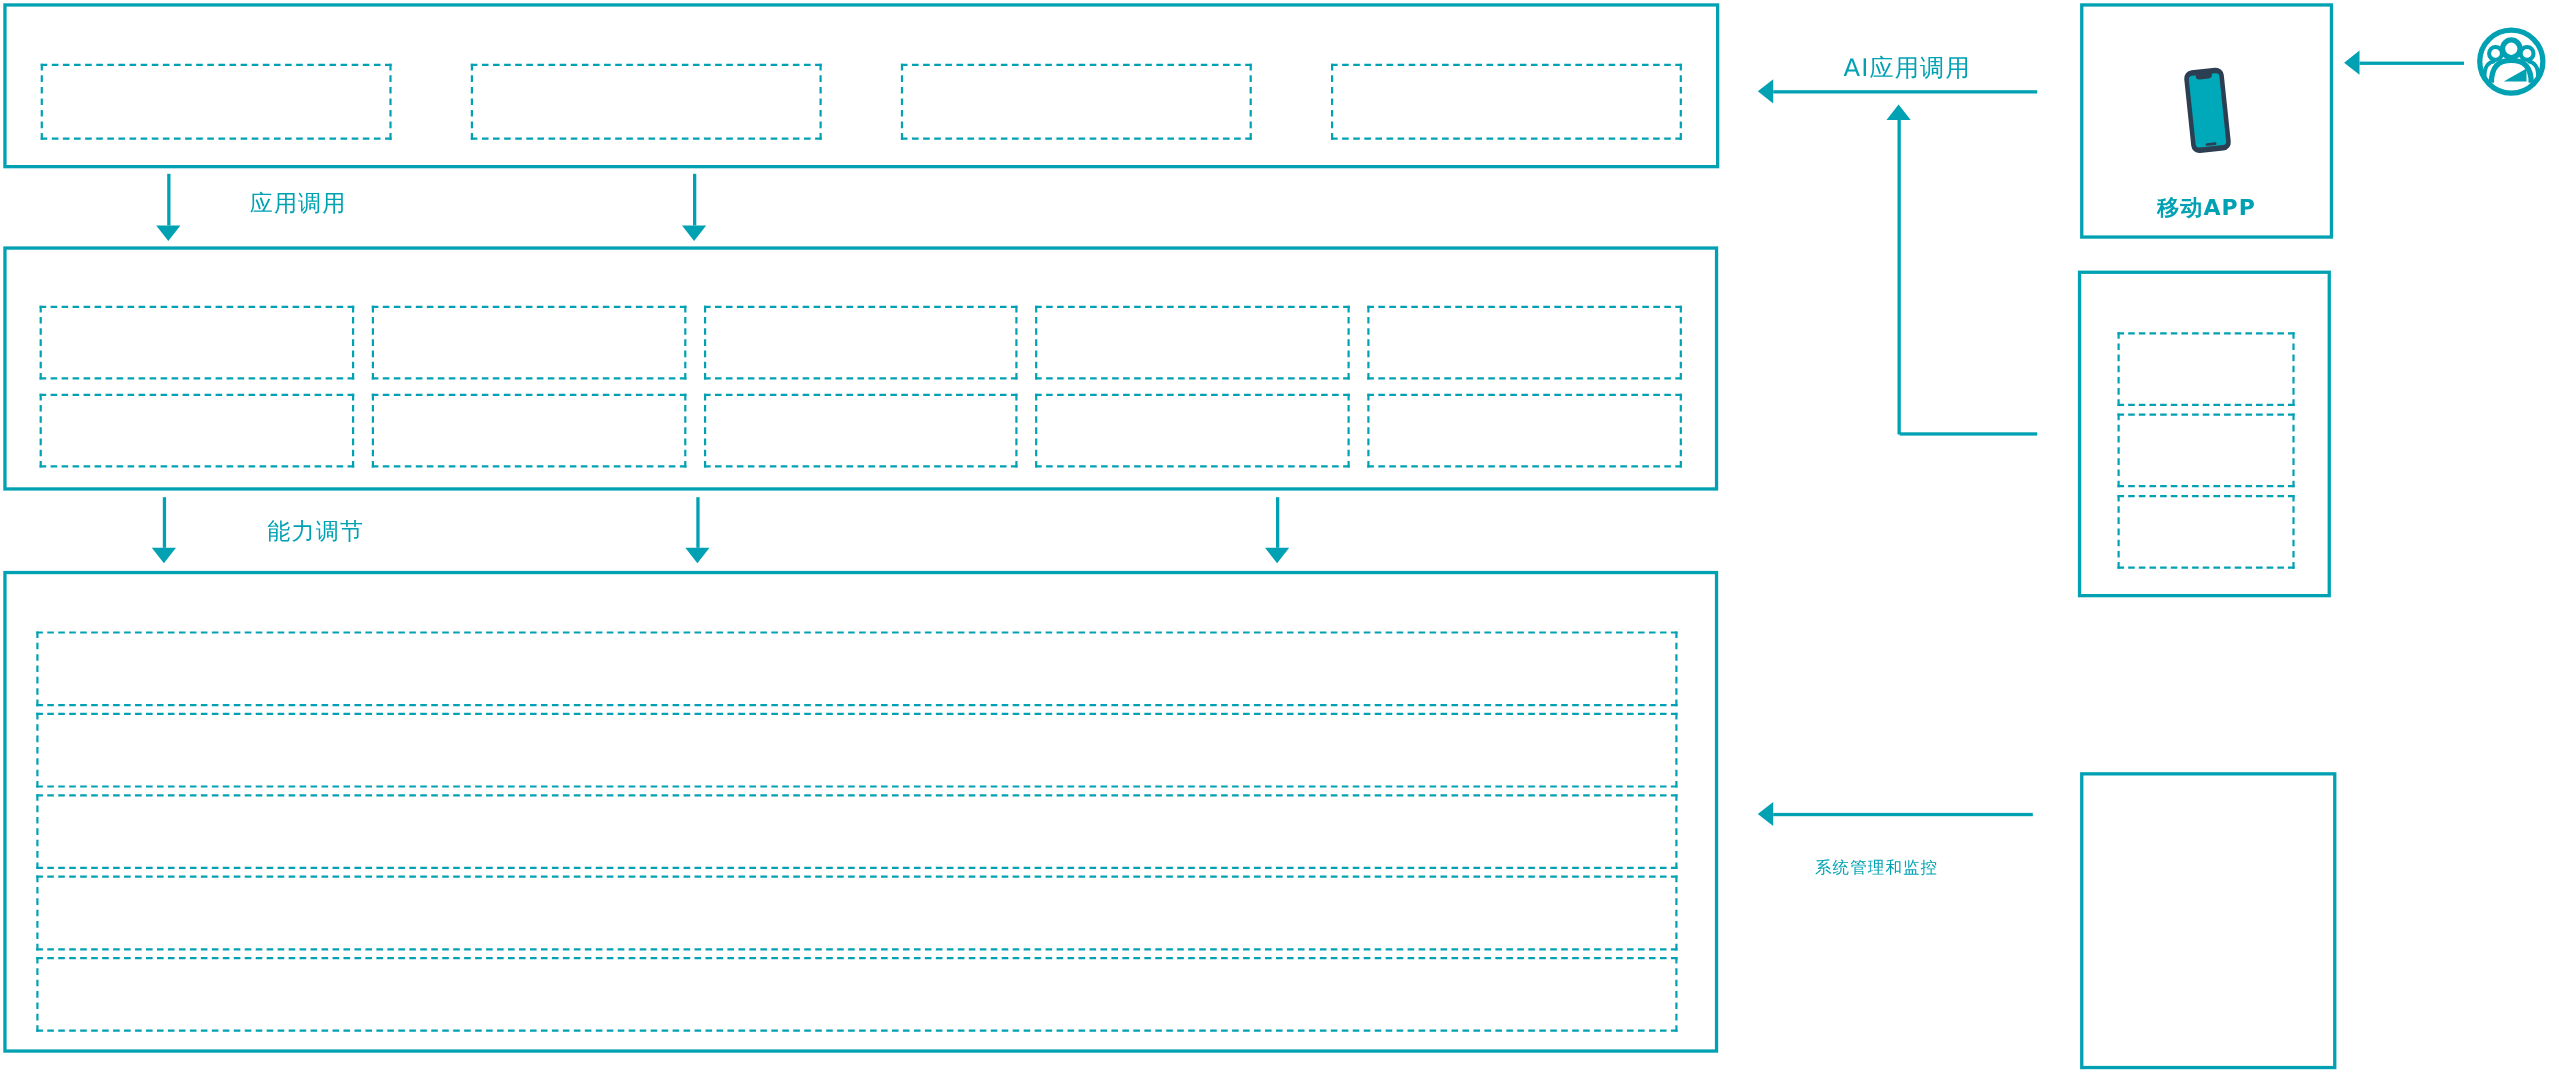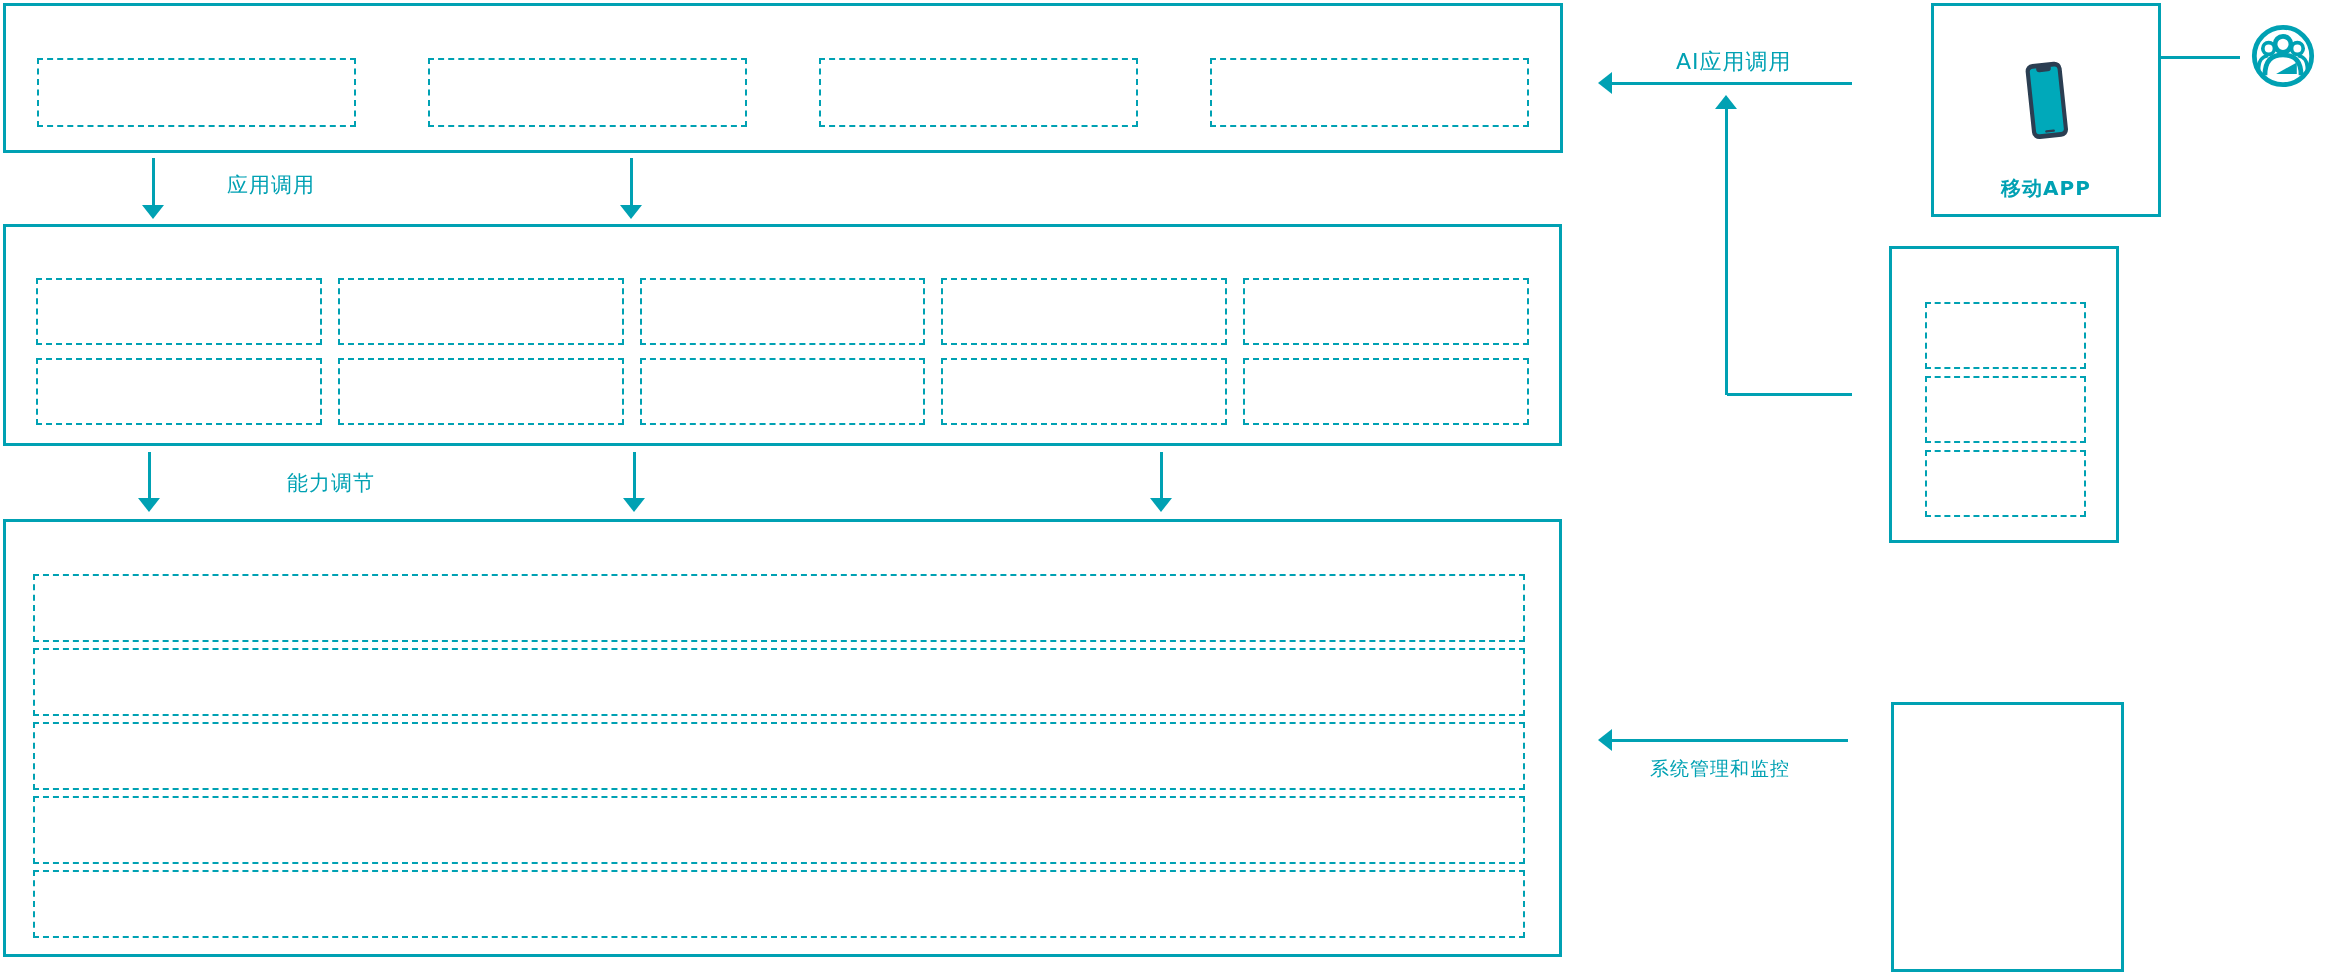--- a/index.html
+++ b/index.html
@@ -17,38 +17,38 @@
   .layer-top{left:3px;top:3px;width:1560px;height:150px;
     display:flex;justify-content:space-between;align-items:flex-start;
     padding:52px 31px 0 31px;}
   .layer-middle{left:3px;top:224px;width:1559px;height:222px;
     display:grid;grid-template-columns:repeat(5,1fr);grid-auto-rows:67px;
     gap:13px 16px;padding:51px 30px 0 30px;}
   .layer-bottom{left:3px;top:519px;width:1559px;height:438px;
     display:flex;flex-direction:column;gap:6px;padding:52px 34px 0 27px;}
 
   
-  .box-mobile{left:1891px;top:3px;width:230px;height:214px;margin-left:40px;}
+  .box-mobile{left:1891px;top:3px;width:230px;height:214px;}
   .box-device{left:1889px;top:246px;width:230px;height:297px;
     display:flex;flex-direction:column;gap:7px;padding:53px 30px 0 33px;}
   .box-admin{left:1891px;top:702px;width:233px;height:270px;}
 
   
   .ph{border:2px dashed var(--accent);background:#fff;}
   .layer-top .ph{width:319px;height:69px;}
   .layer-bottom .ph{width:100%;height:68px;}
   .box-device .ph{width:161px;height:67px;}
 
   
   .lbl{position:absolute;color:var(--accent);font-weight:400;white-space:nowrap;
     letter-spacing:1px;}
   .lbl-app-call{left:227px;top:171px;font-size:21px;}
-  .lbl-capability{left:243px;top:469px;font-size:21px;margin-left:44px;}
+  .lbl-capability{left:243px;top:469px;font-size:21px;}
   .lbl-ai-call{left:1676px;top:47px;font-size:22px;}
-  .lbl-monitor{left:1650px;top:756px;font-size:19px;}
+  .lbl-monitor{left:1650px;top:780px;font-size:15px;}
   .lbl-mobile{position:absolute;left:0;top:169px;width:100%;text-align:center;
     color:var(--accent);font-weight:700;font-size:20px;letter-spacing:1px;}
 
   
   .hline{position:absolute;height:3px;background:var(--accent);}
   .vline{position:absolute;width:3px;background:var(--accent);}
   .tri{position:absolute;width:0;height:0;}
   .tri-down{border-left:11px solid transparent;border-right:11px solid transparent;
     border-top:14px solid var(--accent);}
   .tri-up{border-left:11px solid transparent;border-right:11px solid transparent;

